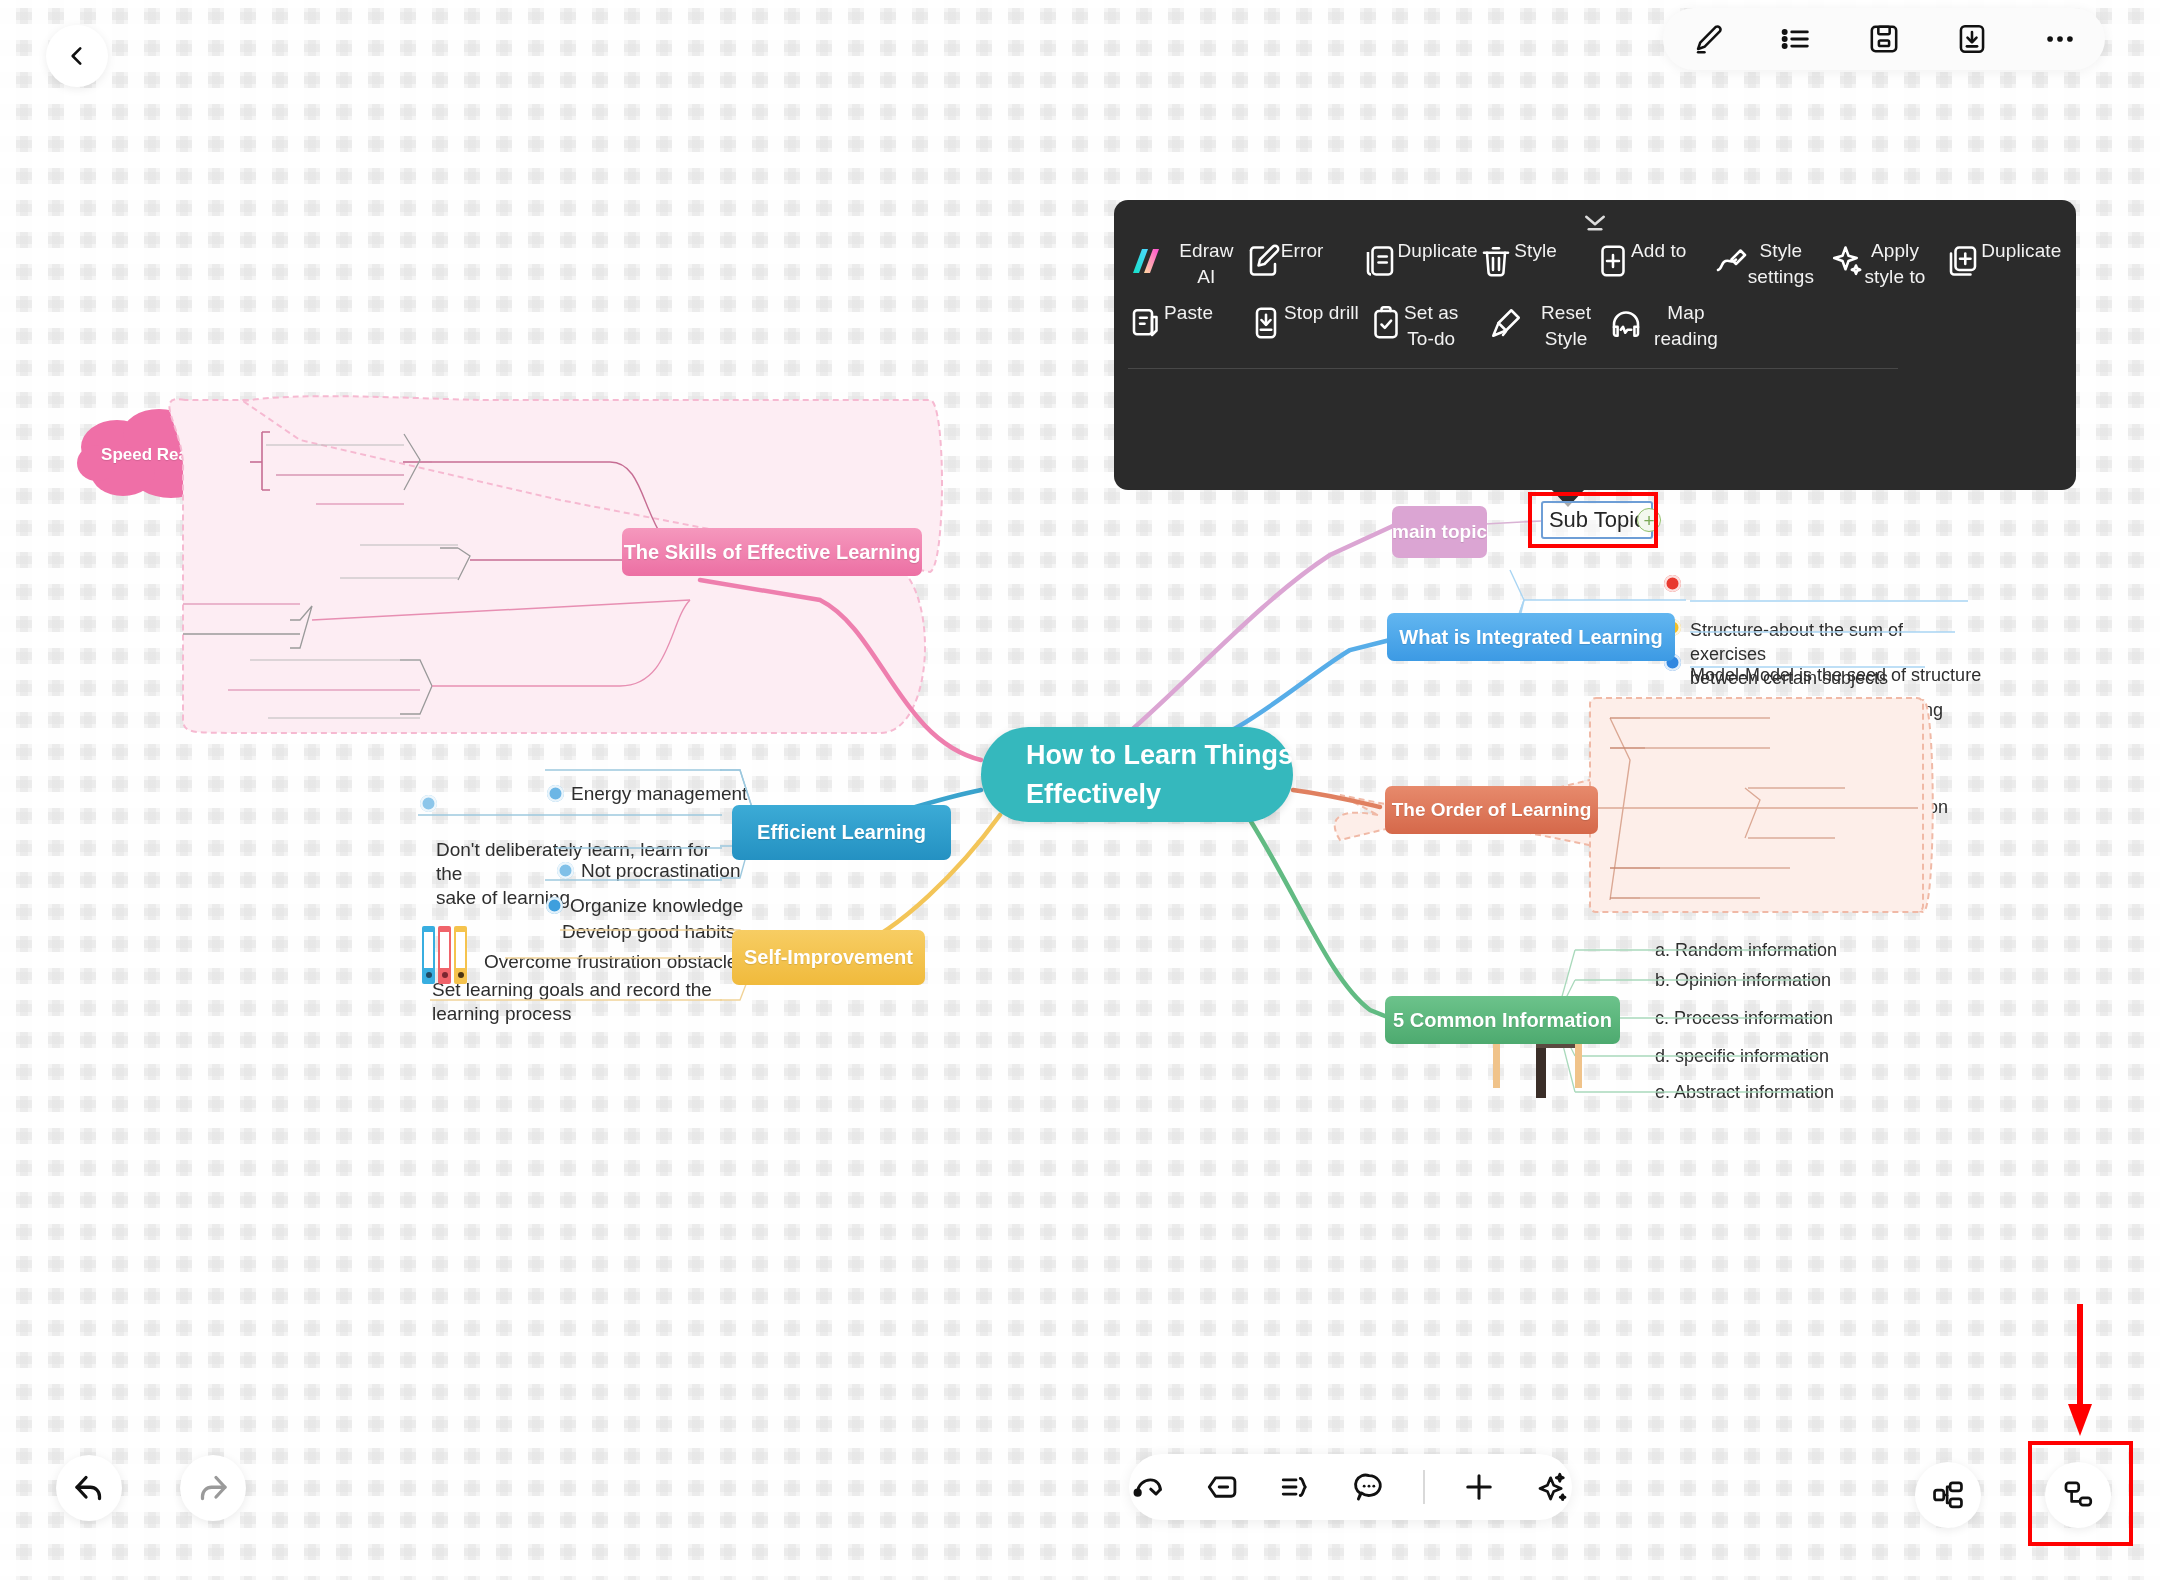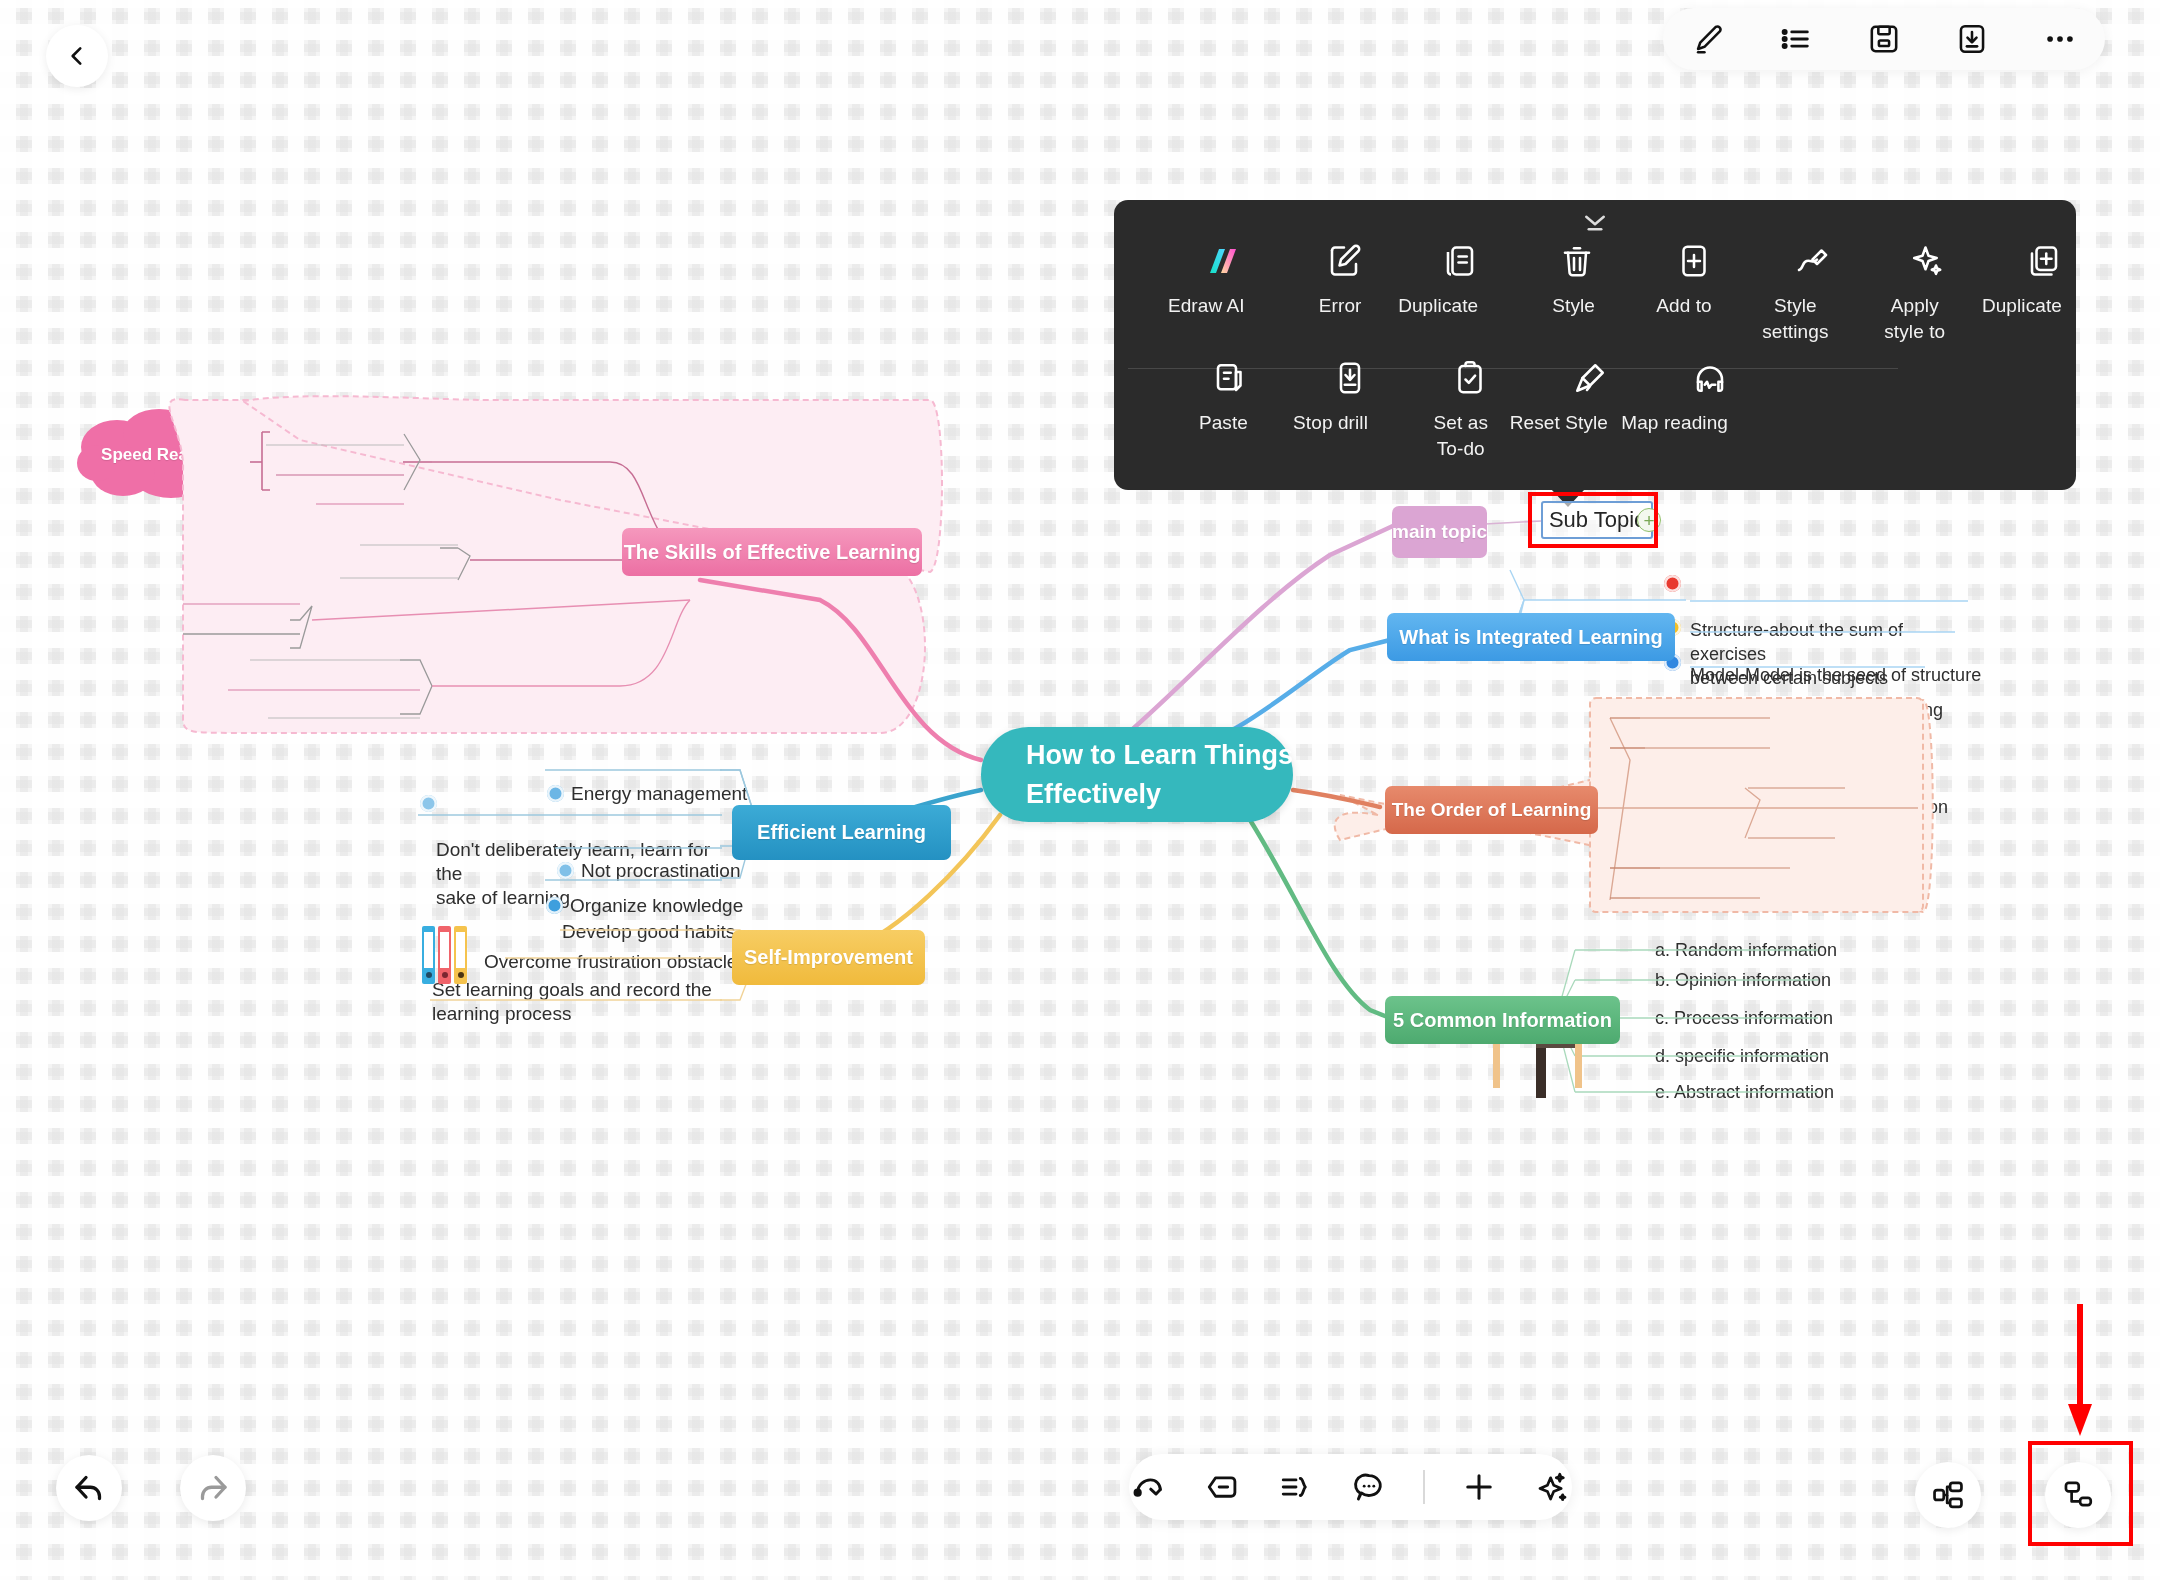--- a/index.html
+++ b/index.html
@@ -62,22 +62,22 @@
     color: #fff; z-index: 40;
   }
   #context-menu .cm-collapse {
     position: absolute; top: 10px; left: 50%; transform: translateX(-50%);
     width: 40px; height: 26px; display:flex; align-items:center; justify-content:center; cursor:pointer;
   }
   #context-menu .cm-row { display: flex; padding: 0 14px; }
   #context-menu .cm-row.row1 { padding-top: 38px; }
   #context-menu .cm-row.row2 { padding-top: 10px; }
   #context-menu .cm-item {
-    width: 120px; display: flex; flex-direction: column; align-items: flex-end;
-    gap: 9px; cursor: pointer; position: relative;
+    width: 120px; display: flex; align-items: flex-start;
+    cursor: pointer; position: relative;
   }
   #context-menu .cm-icon { height: 46px; display: flex; align-items: center; justify-content: center; }
   #context-menu .cm-label {
     font-size: 19px; line-height: 26px; text-align: center;
     color: #f2f2f2; letter-spacing: .1px; white-space: pre-line;
   }
   #context-menu .cm-sep {
     position: absolute; left: 14px; top: 168px; width: 770px; height: 1px;
     background: rgba(255,255,255,.14);
   }

